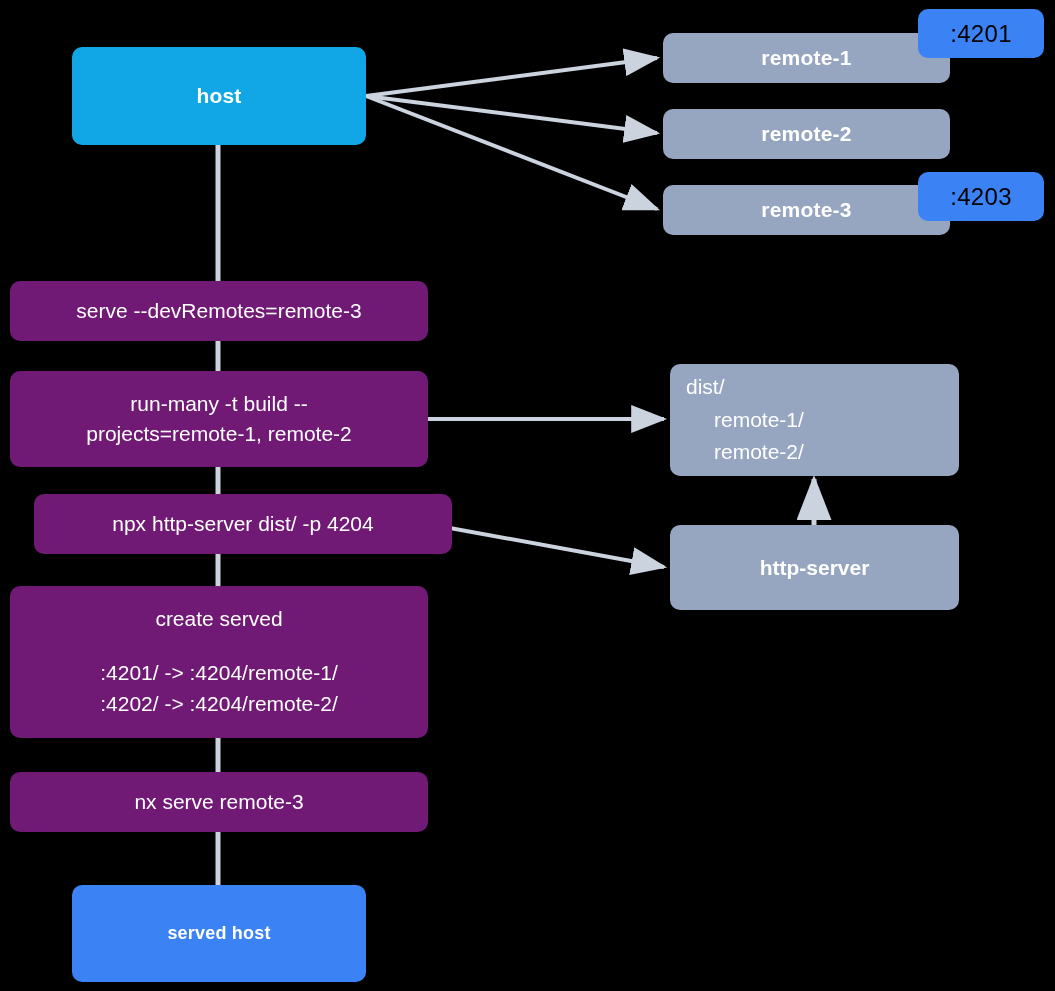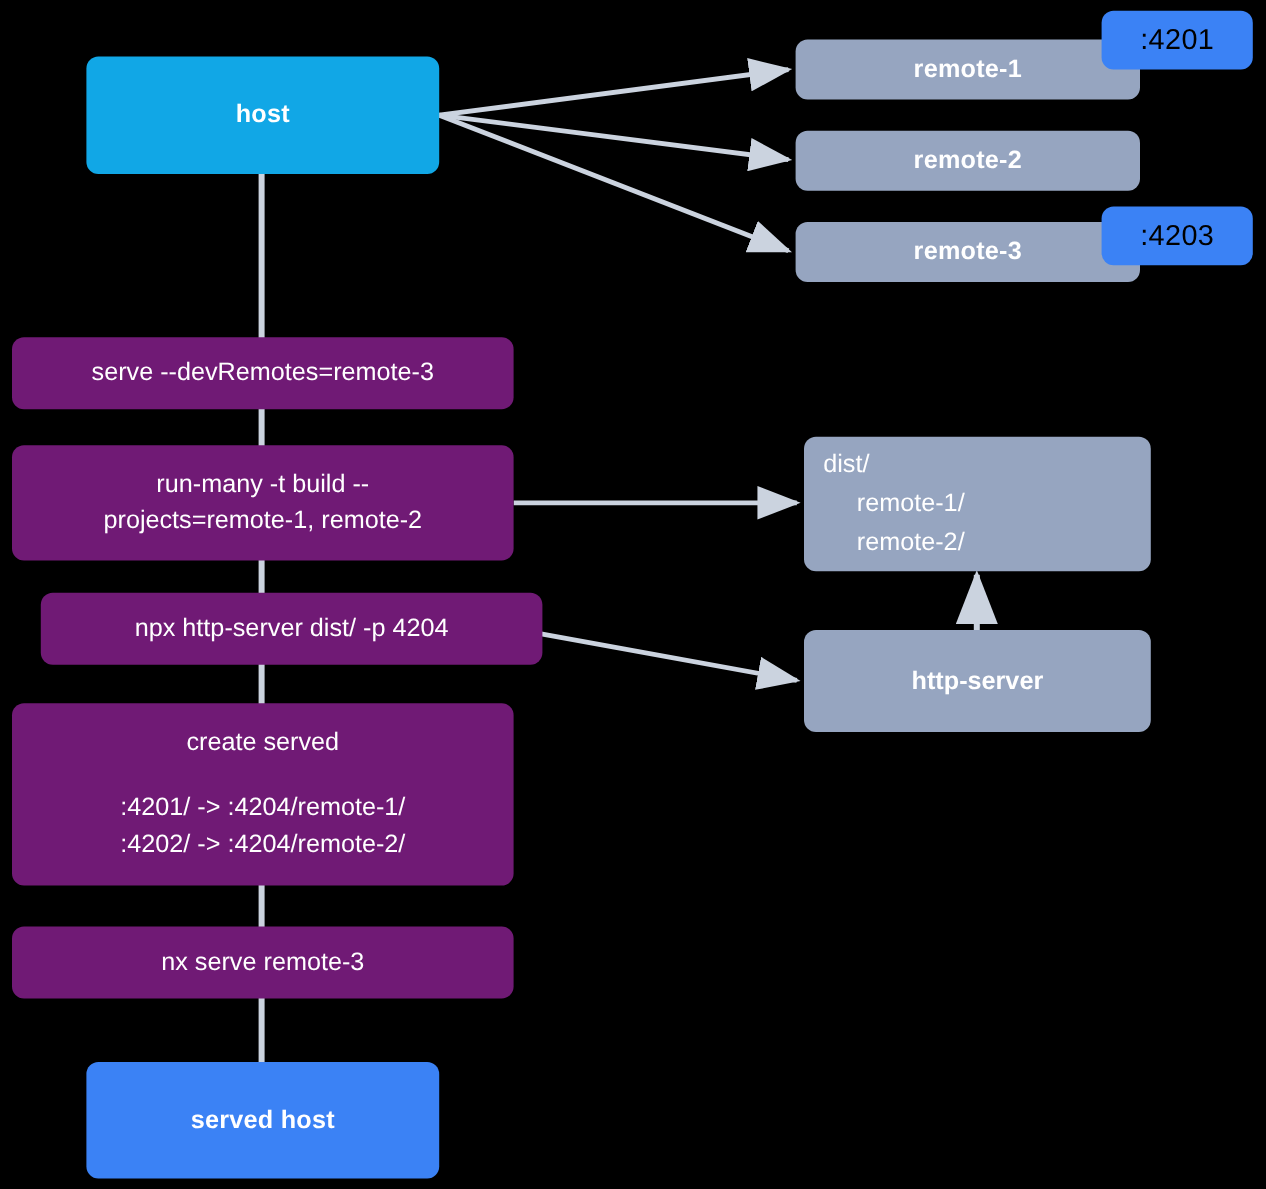--- a/index.html
+++ b/index.html
@@ -38,21 +38,21 @@
   }
   .node.host {
     background: #11A7E6;
     font-weight: bold;
     font-size: 21px;
     letter-spacing: 0.2px;
   }
   .node.served {
     background: #3B82F5;
     font-weight: bold;
-    font-size: 21px;
+    font-size: 18px;
     letter-spacing: 0.2px;
   }
   .node.remote {
     background: #96A5C0;
     font-weight: bold;
     font-size: 21px;
     letter-spacing: 0.2px;
   }
   .node.gray {
     background: #96A5C0;

